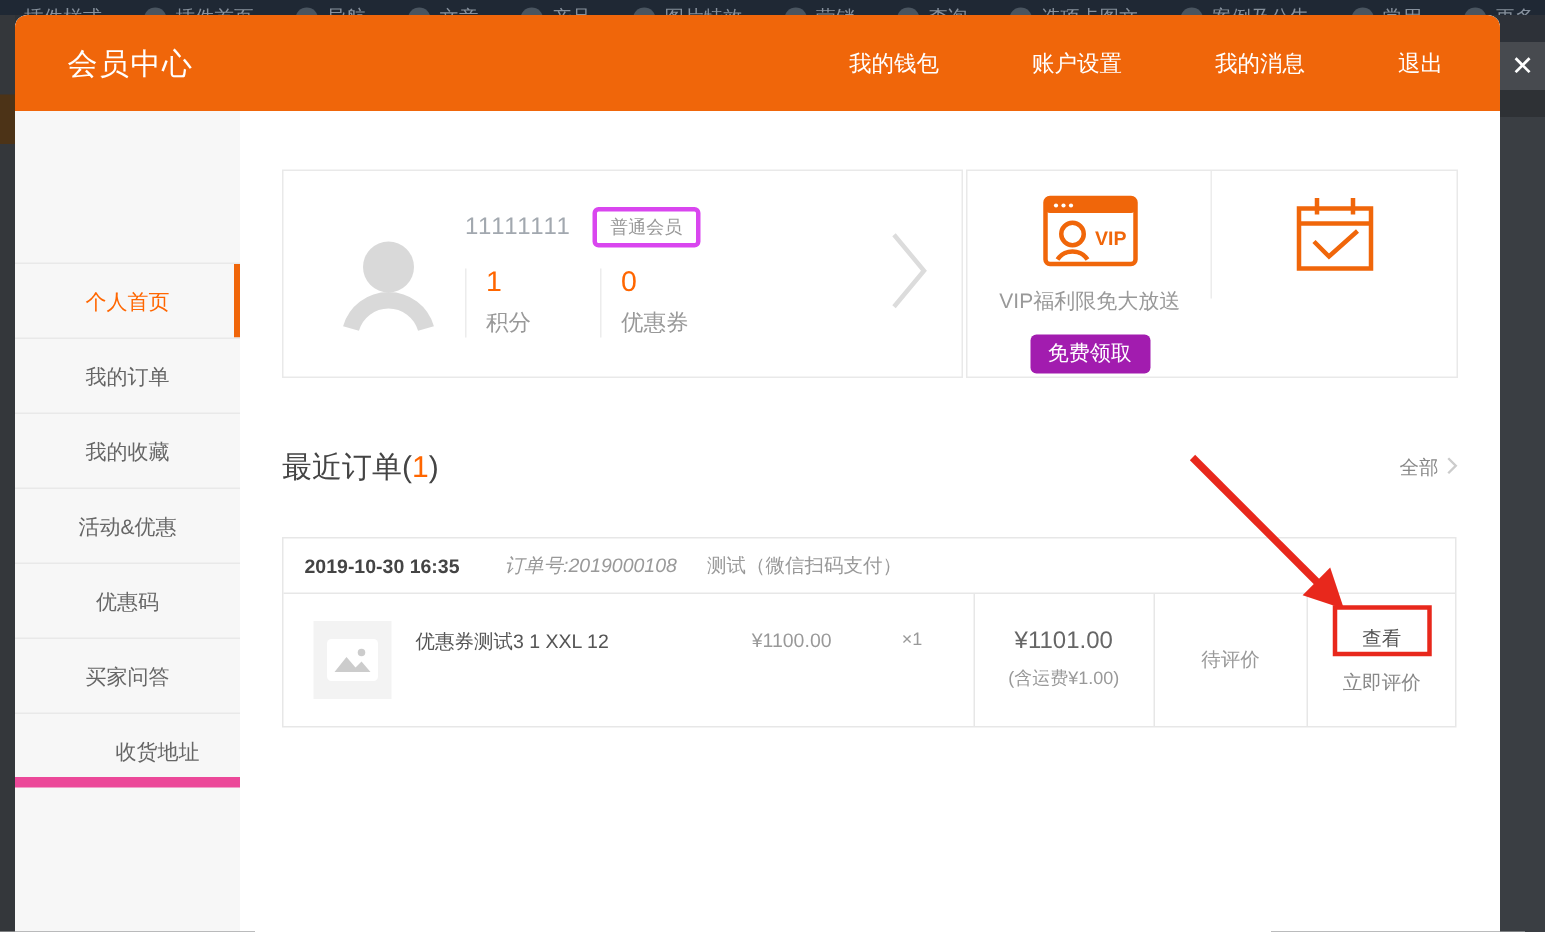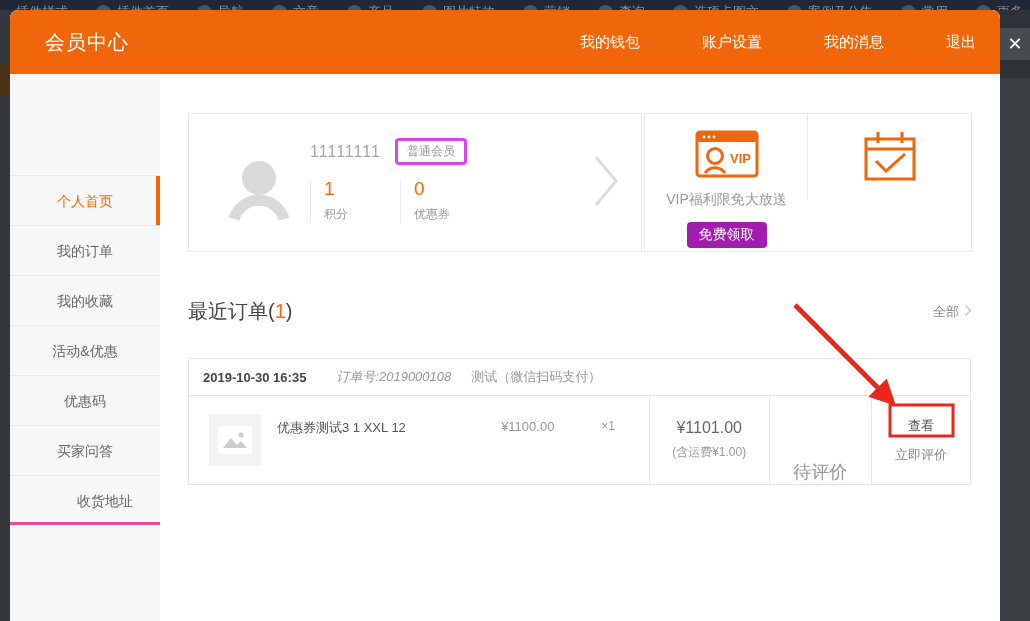--- a/index.html
+++ b/index.html
@@ -22,31 +22,31 @@
   .backdrop-right { position:absolute; left:1000px; top:10px; width:30px; height:611px; background:#3a3e43; }
   .seg-a { position:absolute; left:0; top:0; width:30px; height:18px; background:#2d3138; }
   .close-btn { position:absolute; left:0; top:18px; width:30px; height:32px; background:#474a4f;
     color:#fff; font-size:18px; line-height:32px; text-align:center; cursor:pointer; font-weight:300; }
   .seg-b { position:absolute; left:0; top:50px; width:30px; height:18px; background:#2e3135; }
 
   
   .modal { position:absolute; left:10px; top:10px; width:990px; height:611px;
     background:#fff; border-radius:8px 8px 0 0; overflow:hidden; display:flex; flex-direction:column; }
   .m-header { flex:none; height:64px; background:#f0660a; display:flex; align-items:center;
-    padding:0 24px 0 35px; border-radius:8px 8px 0 0;font-family:Liberation Serif, serif; }
+    padding:0 38px 0 35px; border-radius:8px 8px 0 0;font-family:Liberation Serif, serif; }
   .m-title { color:#fff; font-size:20px; letter-spacing:1px; }
   .m-nav { margin-left:auto; display:flex; gap:62px; }
   .m-nav div { color:#fff; font-size:15px; cursor:pointer; }
 
   .m-body { flex:1; display:flex; min-height:0; }
   
   .sidebar { flex:none; width:150px; background:#f7f7f7; padding-top:101px; }
   .side-item { height:50px; line-height:50px; text-align:center; color:#666; font-size:14px;
     border-top:1px solid #e9e9e9; position:relative; cursor:pointer; }
-  .side-item:nth-child(7) { border-bottom:3px solid #ec4899;padding-left:40px; }
+  .side-item:nth-child(7) { border-bottom:7px solid #ec4899;padding-left:40px; }
   .side-item.active { color:#ff6600; }
   .side-item.active::after { content:""; position:absolute; right:0; top:0; width:4px; height:100%; background:#f0660a; }
 
   
   .main { flex:1; background:#fff; padding:39px 28px 0 28px; position:relative; }
   .panels { display:flex; height:139px; }
   .panel { border:1px solid #e9e9e9; height:139px; background:#fff; }
   .profile-panel { width:454px; display:flex; position:relative; }
   .promo-panel { width:328px; margin-left:2px; display:flex; }
 
@@ -54,21 +54,21 @@
   .profile-info { margin-left:18px; padding-top:24px; }
   .user-row { display:flex; align-items:center; gap:14px; }
   .username { color:#a2a8af; font-size:16px; letter-spacing:1px; }
   .badge { border:3px solid #d946ef; border-radius:4px; color:#999; font-size:12px; padding:2px 9px; }
   .stats { display:flex; margin-top:14px; }
   .stat { border-left:1px solid #ececec; padding-left:13px; }
   .stat-balance { width:112px; }
   .stat-points  { width:90px; }
   .balance-val { color:#ff6600; font-size:20px; line-height:1.15; width:96px; word-break:break-all; }
   .stat-val { color:#ff6600; font-size:19px; line-height:1.1; }
-  .stat-label { color:#999; font-size:12px; margin-top:6px; }
+  .stat-label { color:#999; font-size:15px; margin-top:6px; }
   .chev-right { position:absolute; right:22px; top:50%; transform:translateY(-50%); }
 
   .vip-cell { flex:none; width:163px; position:relative; display:flex; flex-direction:column;
     align-items:center; padding-top:16px; }
   .vip-cell::after { content:""; position:absolute; right:0; top:0; width:1px; height:85px; background:#ececec; }
   .vip-text { margin-top:9px; color:#999; font-size:14px; white-space:nowrap; }
   .vip-btn { margin-top:13px; background:#a21caf; color:#fff; font-size:14px; border:none;
     padding:4px 12px; border-radius:4px; cursor:pointer; }
   .cal-cell { flex:1; display:flex; justify-content:center; padding-top:16px; }
 
@@ -89,21 +89,21 @@
   .cell-product { width:461px; border-left:none; flex-direction:row; align-items:flex-start;
     padding-top:18px; }
   .thumb { flex:none; width:52px; height:52px; margin-left:20px; background:#f3f3f3;
     display:flex; align-items:center; justify-content:center; }
   .p-name { margin-left:16px; color:#555; font-size:13px; flex:1; padding-top:5px; }
   .p-price { color:#999; font-size:13px; width:56px; padding-top:5px; }
   .p-qty { color:#999; font-size:12px; margin-left:44px; margin-right:34px; padding-top:5px; }
   .cell-total { width:120px; gap:7px; }
   .total-amt { color:#666; font-size:16px; }
   .total-note { color:#999; font-size:12px; }
-  .cell-status { width:103px; color:#999; font-size:18px;justify-content:flex-end; }
+  .cell-status { width:103px; color:#999; font-size:13px; }
   .cell-action { width:99px; gap:11px; }
   .act-view { color:#555; font-size:13px; cursor:pointer; }
   .act-review { color:#888; font-size:13px; cursor:pointer; }
 
   .annotation { position:absolute; left:0; top:0; width:1030px; height:621px;
     pointer-events:none; z-index:99; }
 </style>
 </head>
 <body>
 

